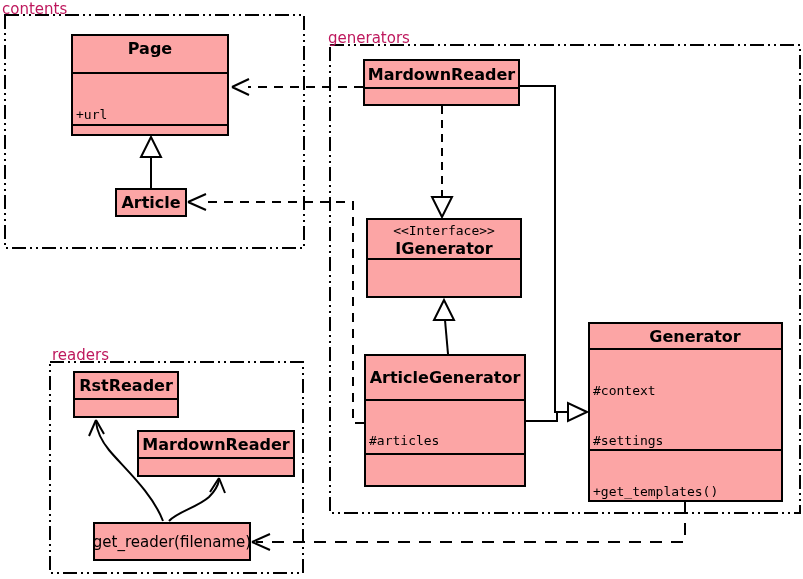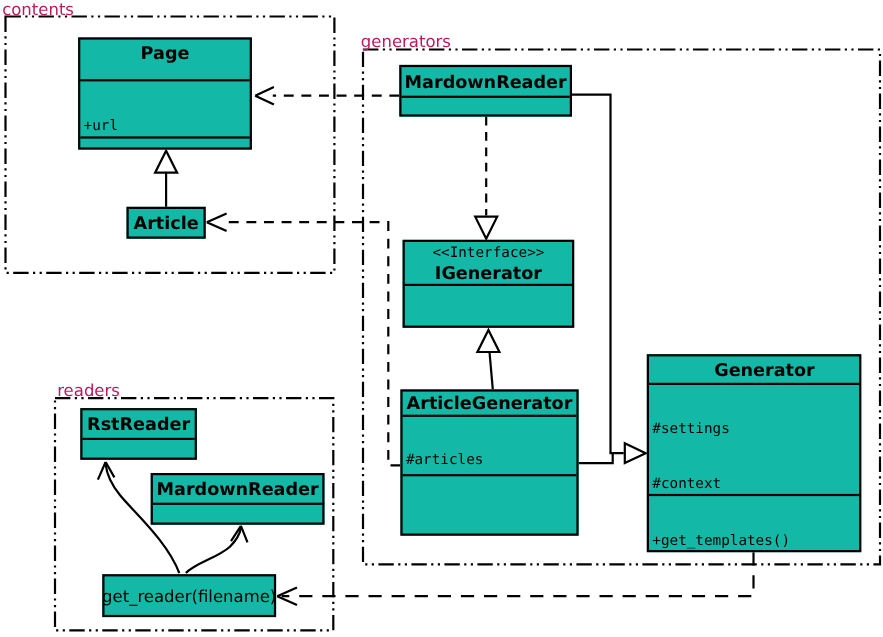--- a/index.html
+++ b/index.html
@@ -6,21 +6,21 @@
   #stage {
     position:relative; width:803px; height:579px; background:#ffffff;
     font-family:"DejaVu Sans", sans-serif; overflow:hidden;
   }
   #wires { position:absolute; left:0; top:0; z-index:0; }
   .pkg-label {
     position:absolute; z-index:2; font:15px "DejaVu Sans", sans-serif;
     color:#be185d; line-height:16px; background:transparent;
   }
   .box {
-    position:absolute; z-index:1; background:#14b8a6;
+    position:absolute; z-index:1; background:#fca5a5;
     border:2px solid #000; box-sizing:border-box; color:#000;
   }
   .title {
     font:bold 16px "DejaVu Sans", sans-serif; text-align:center;
     display:flex; align-items:center; justify-content:center;
     white-space:nowrap; overflow:hidden;
   }
   .stereotype {
     font:13px "DejaVu Sans Mono", monospace; text-align:center; line-height:15px;
     padding-top:3px; white-space:nowrap;
@@ -126,38 +126,38 @@
   <div class="box" style="left:366px; top:218px; width:156px; height:80px;">
     <div class="stereotype">&lt;&lt;Interface&gt;&gt;</div>
     <div class="title" style="height:20px;">IGenerator</div>
     <div class="members" style="height:38px; line-height:17px; padding-top:1px;">
       <div class="member">+generate_context()</div>
       
     </div>
   </div>
 
   <div class="box" style="left:364px; top:354px; width:162px; height:133px;">
-    <div class="title" style="height:21px;">ArticleGenerator</div>
+    <div class="title" style="height:43px;">ArticleGenerator</div>
     <div class="members" style="height:54px; line-height:16px;">
       <div class="member">#articles</div>
       
       
       
     </div>
     <div class="members" style="height:37px; line-height:17px; padding-top:1px;">
       
       
     </div>
   </div>
 
   <div class="box" style="left:588px; top:322px; width:195px; height:180px;">
     <div class="title" style="height:24px;padding-left:19px;">Generator</div>
     <div class="members" style="height:101px; line-height:16.5px;">
+      <div class="member">#context</div>
       <div class="member">#settings</div>
-      <div class="member">#context</div>
       
       
       
       
     </div>
     <div class="members" style="height:51px; line-height:16.3px;">
       <div class="member">+get_templates()</div>
       
       
     </div>

